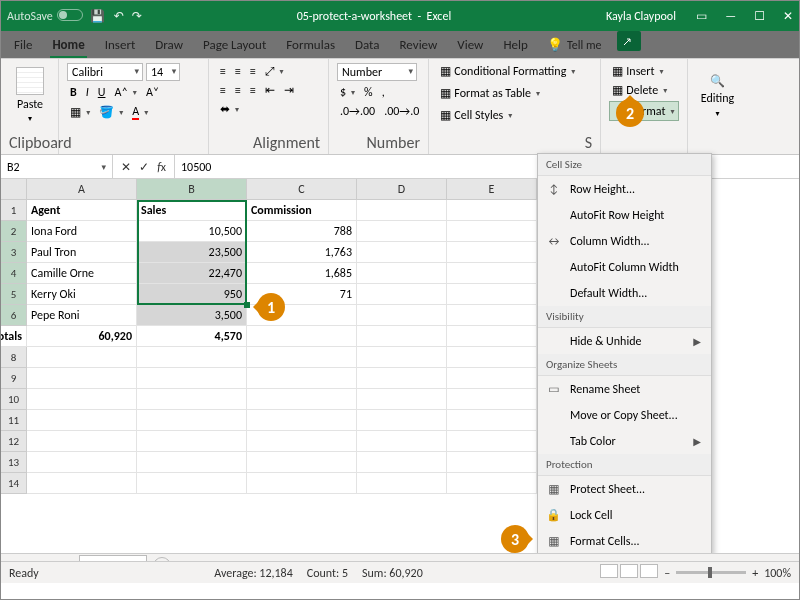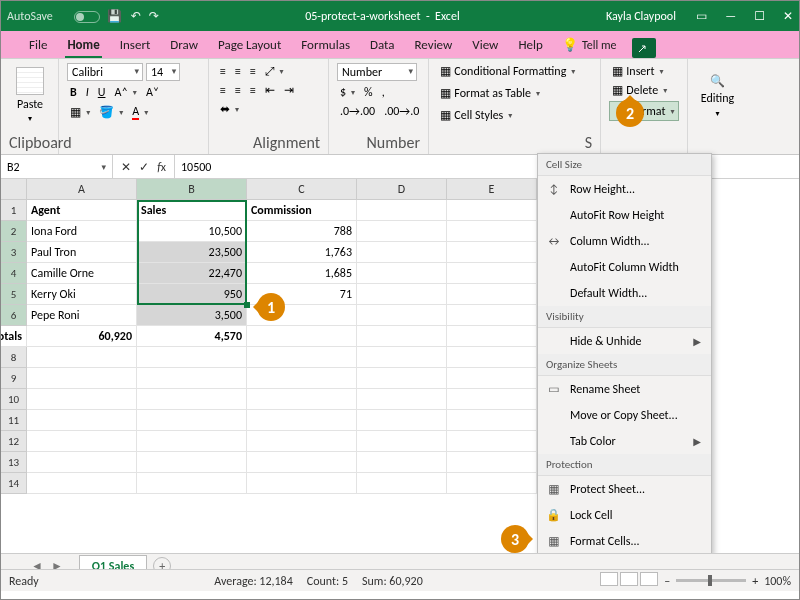--- a/index.html
+++ b/index.html
@@ -1,27 +1,27 @@
 <!DOCTYPE html>
 <html><head>
 <meta charset="utf-8">
 <style>
 *{box-sizing:border-box;margin:0;padding:0;font-family:"Segoe UI",Calibri,sans-serif;font-size:12px;user-select:none}
 body{background:#fff;width:800px;height:600px;overflow:hidden;position:relative;border:1px solid #888}
 .titlebar{height:30px;background:#107c41;color:#fff;display:flex;align-items:center;padding:0 6px;gap:6px}
 .titlebar .qat{display:flex;align-items:center;gap:8px}
 .titlebar .qat span{opacity:.9}
-.auto-save{display:flex;align-items:flex-end;gap:21px;font-size:11px}
+.auto-save{display:flex;align-items:flex-start;gap:4px;font-size:11px}
 .toggle{width:26px;height:12px;border:1px solid rgba(255,255,255,.6);border-radius:8px;display:inline-flex;align-items:center;padding:0 1px}
 .toggle::before{content:"";width:8px;height:8px;border-radius:50%;background:rgba(255,255,255,.8)}
 .titlebar .title{flex:1;text-align:center;font-size:12px}
 .titlebar .user{font-size:12px}
 .winbtns{display:flex;gap:18px;margin-left:14px}
 .winbtns span{font-size:12px}
-.tabs{height:28px;background:#f9a8d4;display:flex;align-items:flex-end;padding:0 18px;border-bottom:1px solid #d0d0d0}
+.tabs{height:28px;background:#737373;display:flex;padding:0 3px;border-bottom:1px solid #d0d0d0}
 .tab{padding:6px 10px;color:#222;font-size:13px}
 .tab.active{font-weight:600;position:relative}
 .tab.active::after{content:"";position:absolute;left:8px;right:8px;bottom:0;height:2px;background:#107c41}
 .ribbon{height:96px;background:#f3f2f1;display:flex;border-bottom:1px solid #c8c8c8;position:relative}
 .group{border-right:1px solid #d8d8d8;padding:4px 8px 2px;display:flex;flex-direction:column;justify-content:space-between}
 .group .body{display:flex;flex-direction:column;gap:3px}
 .group .label{font-size:16px;color:#555;text-align:right;padding-top:2px}
 .row{display:flex;align-items:center;gap:3px;white-space:nowrap}
 .btn{display:inline-flex;align-items:center;gap:3px;padding:1px 3px;border-radius:2px}
 .combo{border:1px solid #bbb;background:#fff;padding:1px 16px 1px 4px;min-width:60px;position:relative;font-size:12px}
@@ -53,21 +53,21 @@
 .menu{position:absolute;background:#f3f2f1;border:1px solid #bfbfbf;box-shadow:2px 2px 6px rgba(0,0,0,.25);width:175px}
 .menu .sec{background:#eee;color:#555;font-weight:400;font-size:11px;padding:4px 8px;border-bottom:1px solid #ddd}
 .menu .item{display:flex;align-items:center;gap:8px;padding:5px 10px 5px 8px}
 .menu .item .mi{width:16px;height:16px;display:inline-flex;align-items:center;justify-content:center;font-size:12px;color:#555}
 .menu .item .arr{margin-left:auto;font-size:10px;color:#555}
 .sheettabs{position:absolute;left:0;right:0;bottom:22px;height:24px;background:#f3f2f1;border-top:1px solid #ccc;display:flex;align-items:center;padding-left:30px;gap:6px}
 .sheettabs .nav{display:flex;gap:8px;color:#777;margin-right:10px}
 .stab{padding:3px 12px;background:#fff;border:1px solid #bbb;border-bottom:none;position:relative;font-weight:600;color:#107c41}
 .stab::after{content:"";position:absolute;left:0;right:0;bottom:-1px;height:2px;background:#107c41}
 .add{width:18px;height:18px;border:1px solid #bbb;border-radius:50%;display:flex;align-items:center;justify-content:center;color:#666}
-.status{position:absolute;left:0;right:0;bottom:8px;height:22px;background:#f3f2f1;border-top:1px solid #ccc;display:flex;align-items:center;justify-content:space-between;padding:0 8px;font-size:11px;color:#333}
+.status{position:absolute;left:0;right:0;bottom:16px;height:22px;background:#f3f2f1;border-top:1px solid #ccc;display:flex;align-items:center;justify-content:space-between;padding:0 8px;font-size:11px;color:#333}
 .status .agg{display:flex;gap:14px}
 .zoom{display:flex;align-items:center;gap:6px}
 .slider{width:70px;height:3px;background:#bbb;position:relative}
 .slider::before{content:"";position:absolute;left:32px;top:-4px;width:4px;height:11px;background:#666}
 .viewbtns span{border:1px solid #bbb;width:18px;height:14px;display:inline-block;margin-left:2px;background:#fff}
 .cellgroup{display:flex;flex-direction:column;gap:2px;font-size:12px}
 .share{width:24px;height:20px;background:#0a6437;display:flex;align-items:center;justify-content:center;border-radius:2px;margin-left:6px}
 svg{display:block}
 </style>
 </head>

